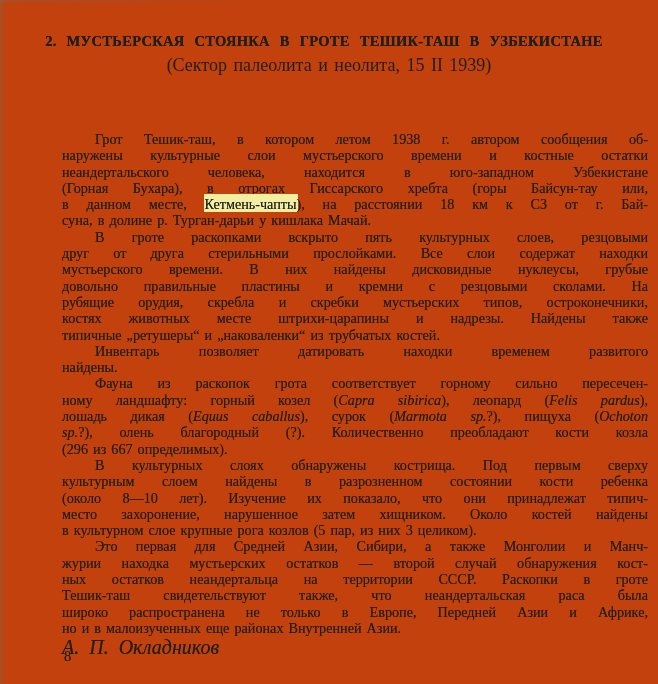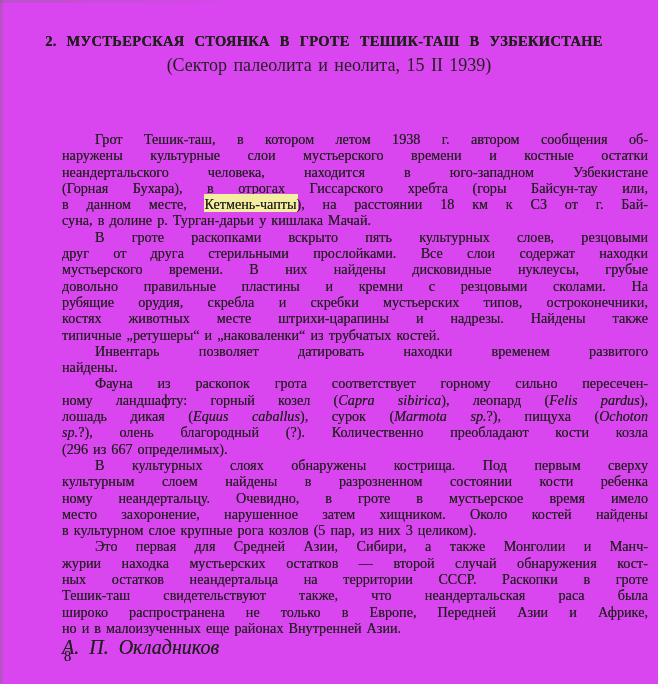--- a/index.html
+++ b/index.html
@@ -1,20 +1,20 @@
 <!DOCTYPE html>
 <html><head>
 <meta charset="utf-8">
 <style>
   html,body { margin:0; padding:0; background:#dededa; }
   .page {
     position:relative;
     width:658px; height:684px;
     margin:0 auto;
-    background:#d946ef;
+    background:#c2410c;
     overflow:hidden;
     font-family:"Liberation Serif","DejaVu Serif",serif;
     color:#201f1d;
   }
   .scan-edge {
     position:absolute; left:0; top:0; bottom:0; width:4px;
     background:linear-gradient(to right, rgba(110,108,100,.40), rgba(110,108,100,0));
     pointer-events:none;
   }
   .scan-edge-top {
@@ -98,21 +98,21 @@
       <div class="para">
         <div class="line pfirst"><span>Фауна из раскопок грота соответствует горному сильно пересечен-</span></div>
         <div class="line"><span>ному ландшафту: горный козел (</span><span class="it">Capra sibirica</span><span>), леопард (</span><span class="it">Felis pardus</span><span>),</span></div>
         <div class="line"><span>лошадь дикая (</span><span class="it">Equus caballus</span><span>), сурок (</span><span class="it">Marmota sp.</span><span>?), пищуха (</span><span class="it">Ochoton</span></div>
         <div class="line"><span class="it">sp.</span><span>?), олень благородный (?). Количественно преобладают кости козла</span></div>
         <div class="line plast"><span>(296 из 667 определимых).</span></div>
       </div>
       <div class="para">
         <div class="line pfirst"><span>В культурных слоях обнаружены кострища. Под первым сверху</span></div>
         <div class="line"><span>культурным слоем найдены в разрозненном состоянии кости ребенка</span></div>
-        <div class="line"><span>ному неандертальцу. Очевидно, в гроте в мустьерское время имело</span></div>
+        <div class="line"><span>(около 8—10 лет). Изучение их показало, что они принадлежат типич-</span></div>
         <div class="line"><span>место захоронение, нарушенное затем хищником. Около костей найдены</span></div>
         <div class="line plast"><span>в культурном слое крупные рога козлов (5 пар, из них 3 целиком).</span></div>
       </div>
       <div class="para">
         <div class="line pfirst"><span>Это первая для Средней Азии, Сибири, а также Монголии и Манч-</span></div>
         <div class="line"><span>журии находка мустьерских остатков — второй случай обнаружения кост-</span></div>
         <div class="line"><span>ных остатков неандертальца на территории СССР. Раскопки в гроте</span></div>
         <div class="line"><span>Тешик-таш свидетельствуют также, что неандертальская раса была</span></div>
         <div class="line"><span>широко распространена не только в Европе, Передней Азии и Африке,</span></div>
         <div class="line plast"><span>но и в малоизученных еще районах Внутренней Азии.</span></div>

